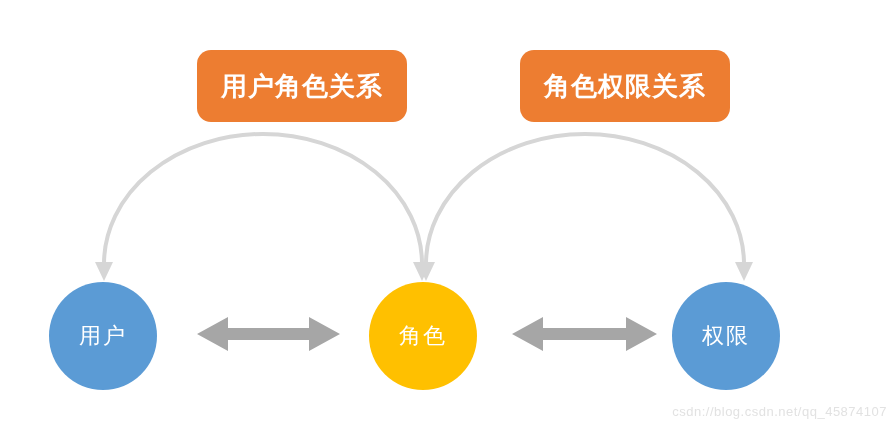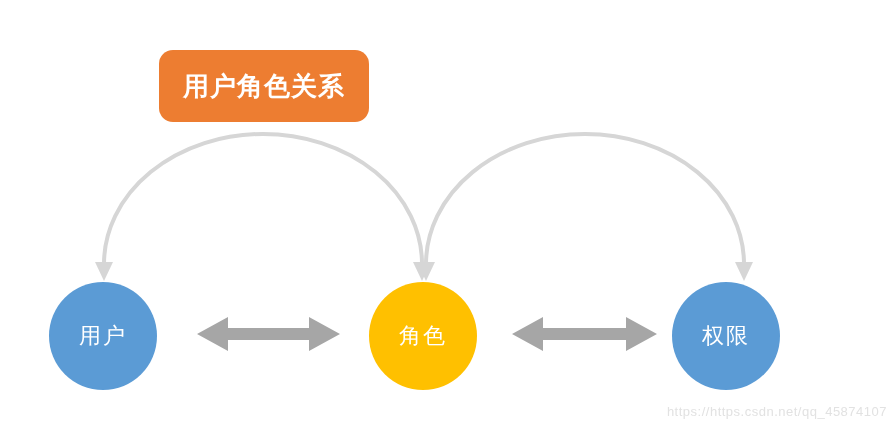--- a/index.html
+++ b/index.html
@@ -21,20 +21,21 @@
     align-items: center;
     justify-content: center;
     background: var(--relationship-orange, #ED7D31);
     color: var(--label-white, #ffffff);
     font-size: 26px;
     font-weight: 600;
     letter-spacing: 1px;
     border-radius: 14px;
     width: 210px;
     height: 72px;
+    margin-left: 38px;
   }
   #rel-box-user-role { left: 159px; top: 50px; }
   #rel-box-role-perm { left: 482px; top: 50px; }
 
   .connectors {
     position: absolute;
     left: 0;
     top: 0;
   }
   .arc {
@@ -73,20 +74,21 @@
     letter-spacing: 0.5px;
   }
 </style>
 </head>
 <body>
 
 <div class="canvas">
 
   <div class="rel-box" id="rel-box-user-role">用户角色关系</div>
 
+  <div class="rel-box" id="rel-box-role-perm">角色权限关系</div>
 
   <svg class="connectors" width="892" height="425" viewBox="0 0 892 425" xmlns="http://www.w3.org/2000/svg">
 
     <path class="arc" d="M 104 264 A 159 130 0 0 1 422 264"></path>
     <polygon class="arc-head" points="104,281 95,262 113,262"></polygon>
     <polygon class="arc-head" points="422,281 413,262 431,262"></polygon>
 
     <path class="arc" d="M 426 264 A 159 130 0 0 1 744 264"></path>
     <polygon class="arc-head" points="426,281 417,262 435,262"></polygon>
     <polygon class="arc-head" points="744,281 735,262 753,262"></polygon>
@@ -94,14 +96,14 @@
     <polygon class="double-arrow" points="197,334 228,317 228,328 309,328 309,317 340,334 309,351 309,340 228,340 228,351"></polygon>
     <polygon class="double-arrow" points="512,334 543,317 543,328 626,328 626,317 657,334 626,351 626,340 543,340 543,351"></polygon>
   </svg>
 
   <div class="entity entity-blue" id="entity-user">用户</div>
 
   <div class="entity entity-gold" id="entity-role">角色</div>
 
   <div class="entity entity-blue" id="entity-permission">权限</div>
 
-  <div class="watermark">https://https.csdn.net/qq_45874107</div>
+  <div class="watermark">csdn://blog.csdn.net/qq_45874107</div>
 </div>
 
 </body></html>

